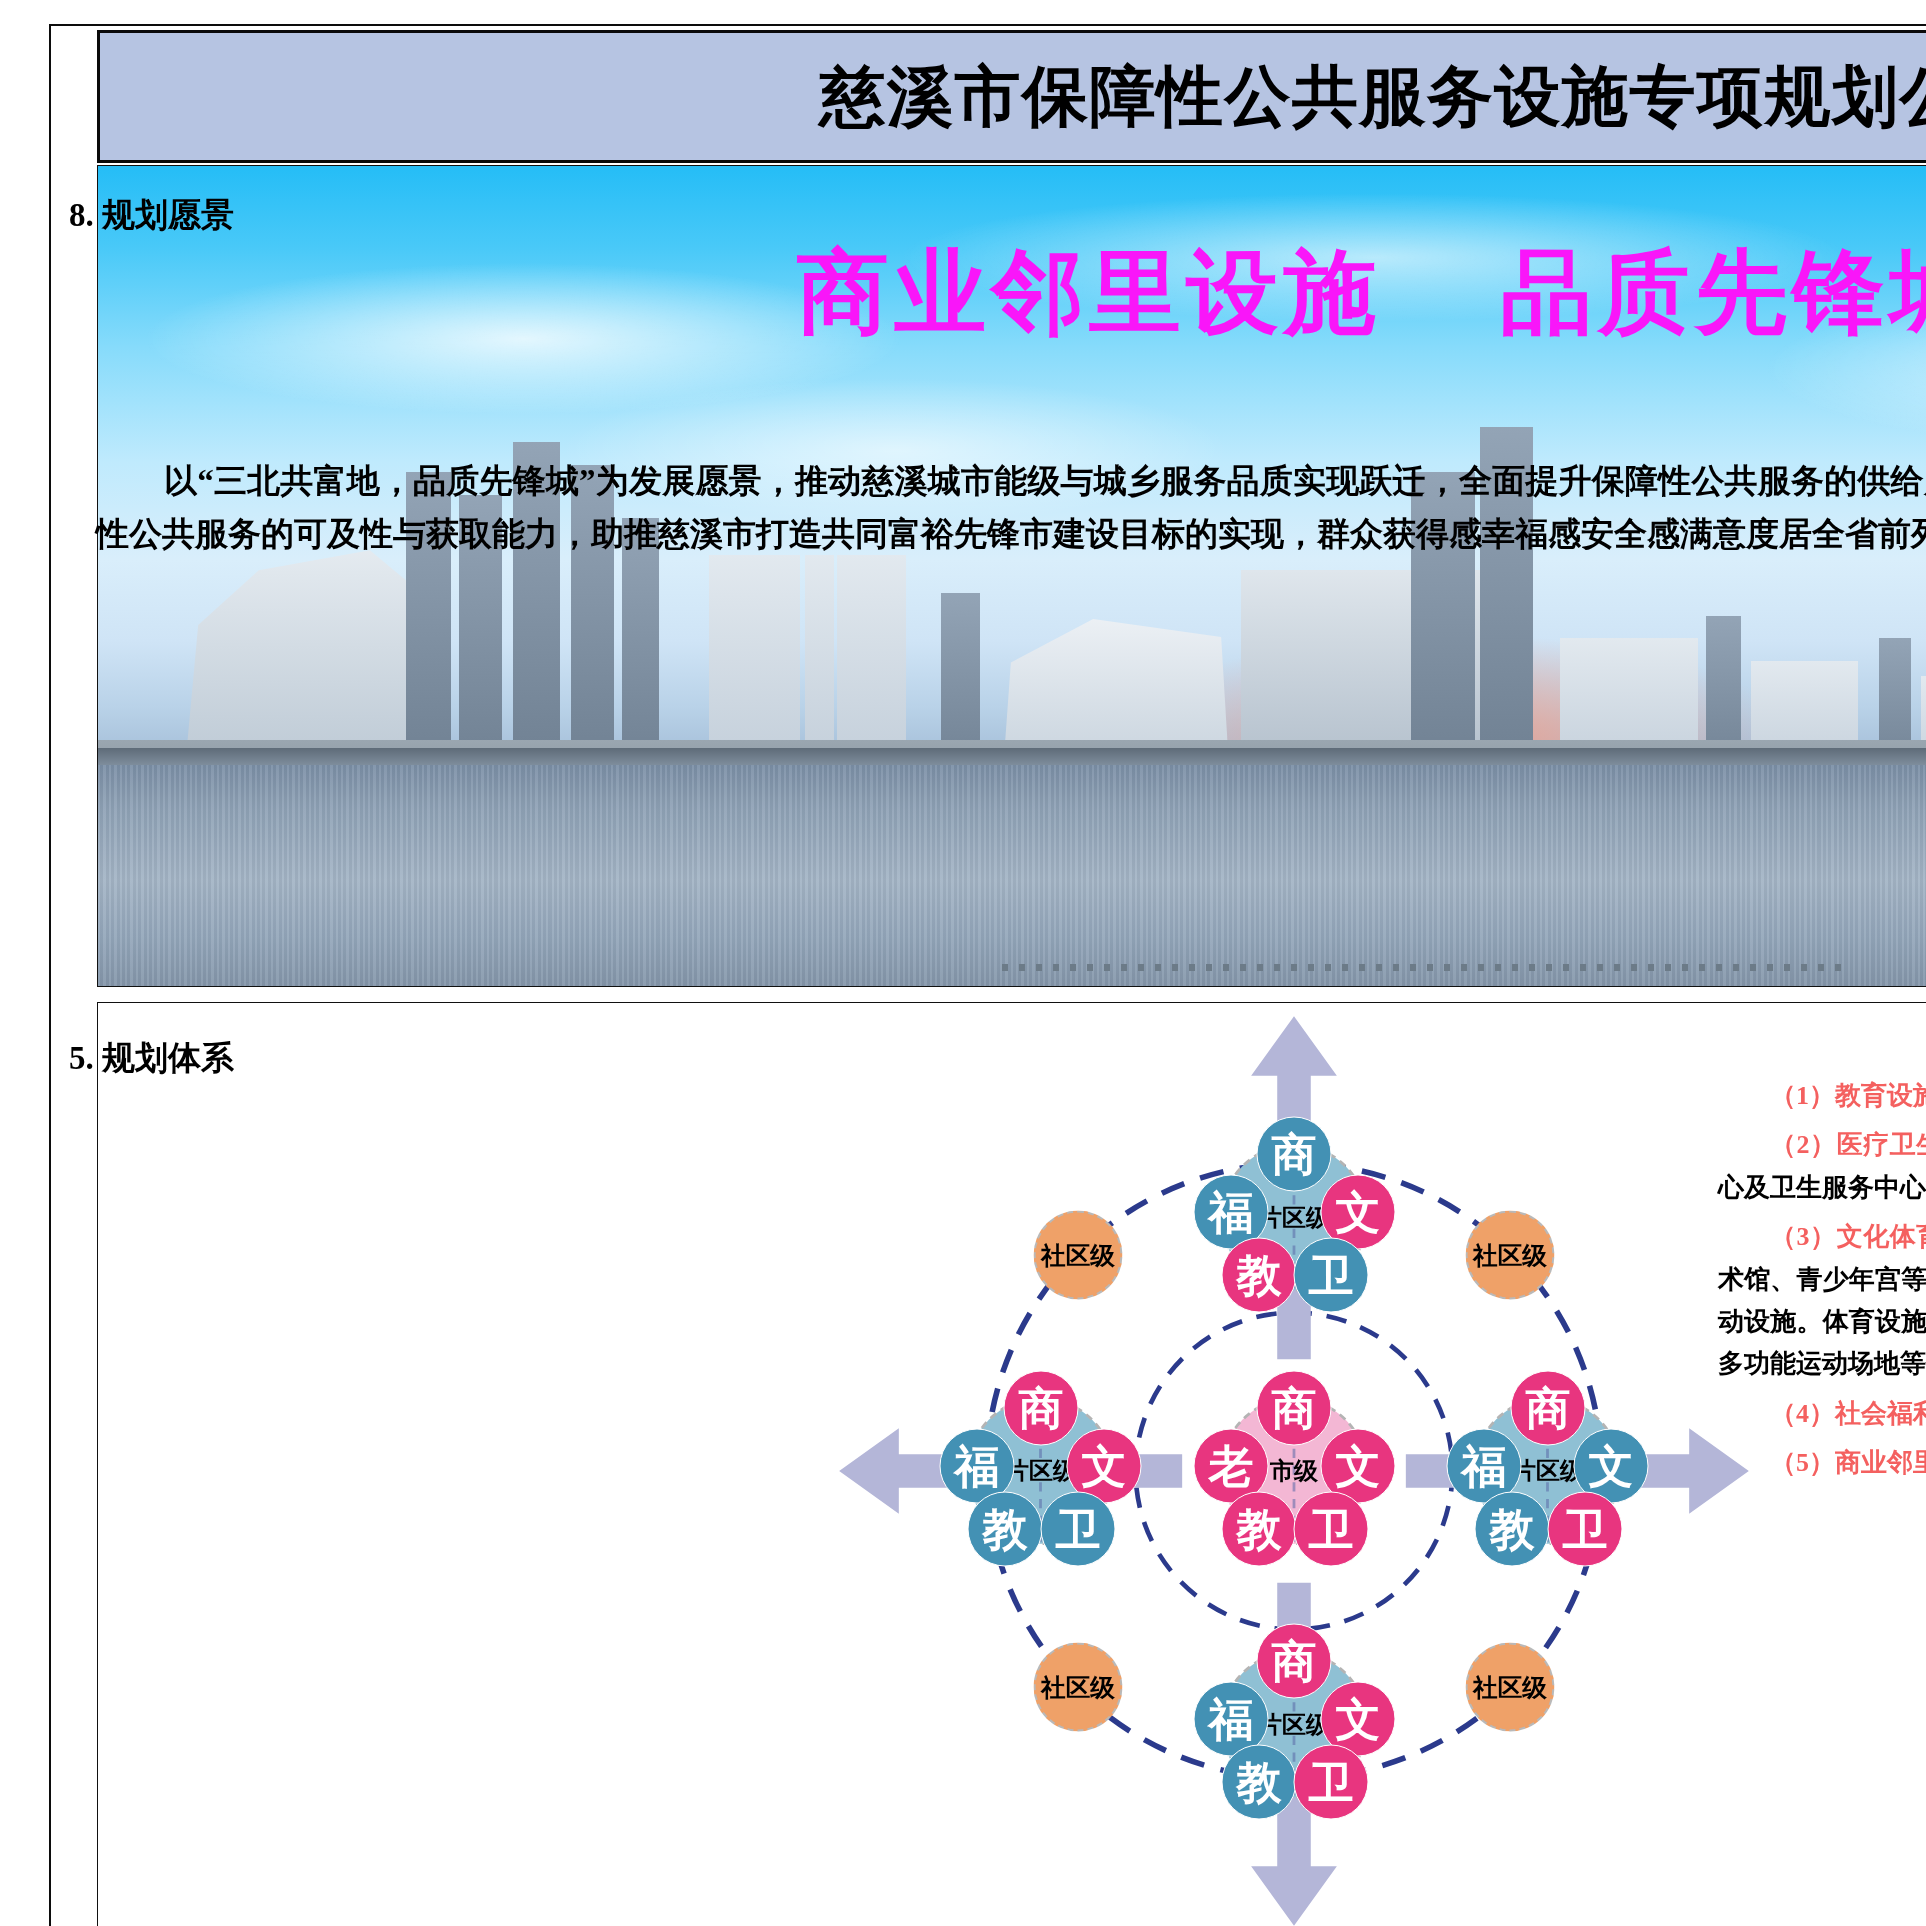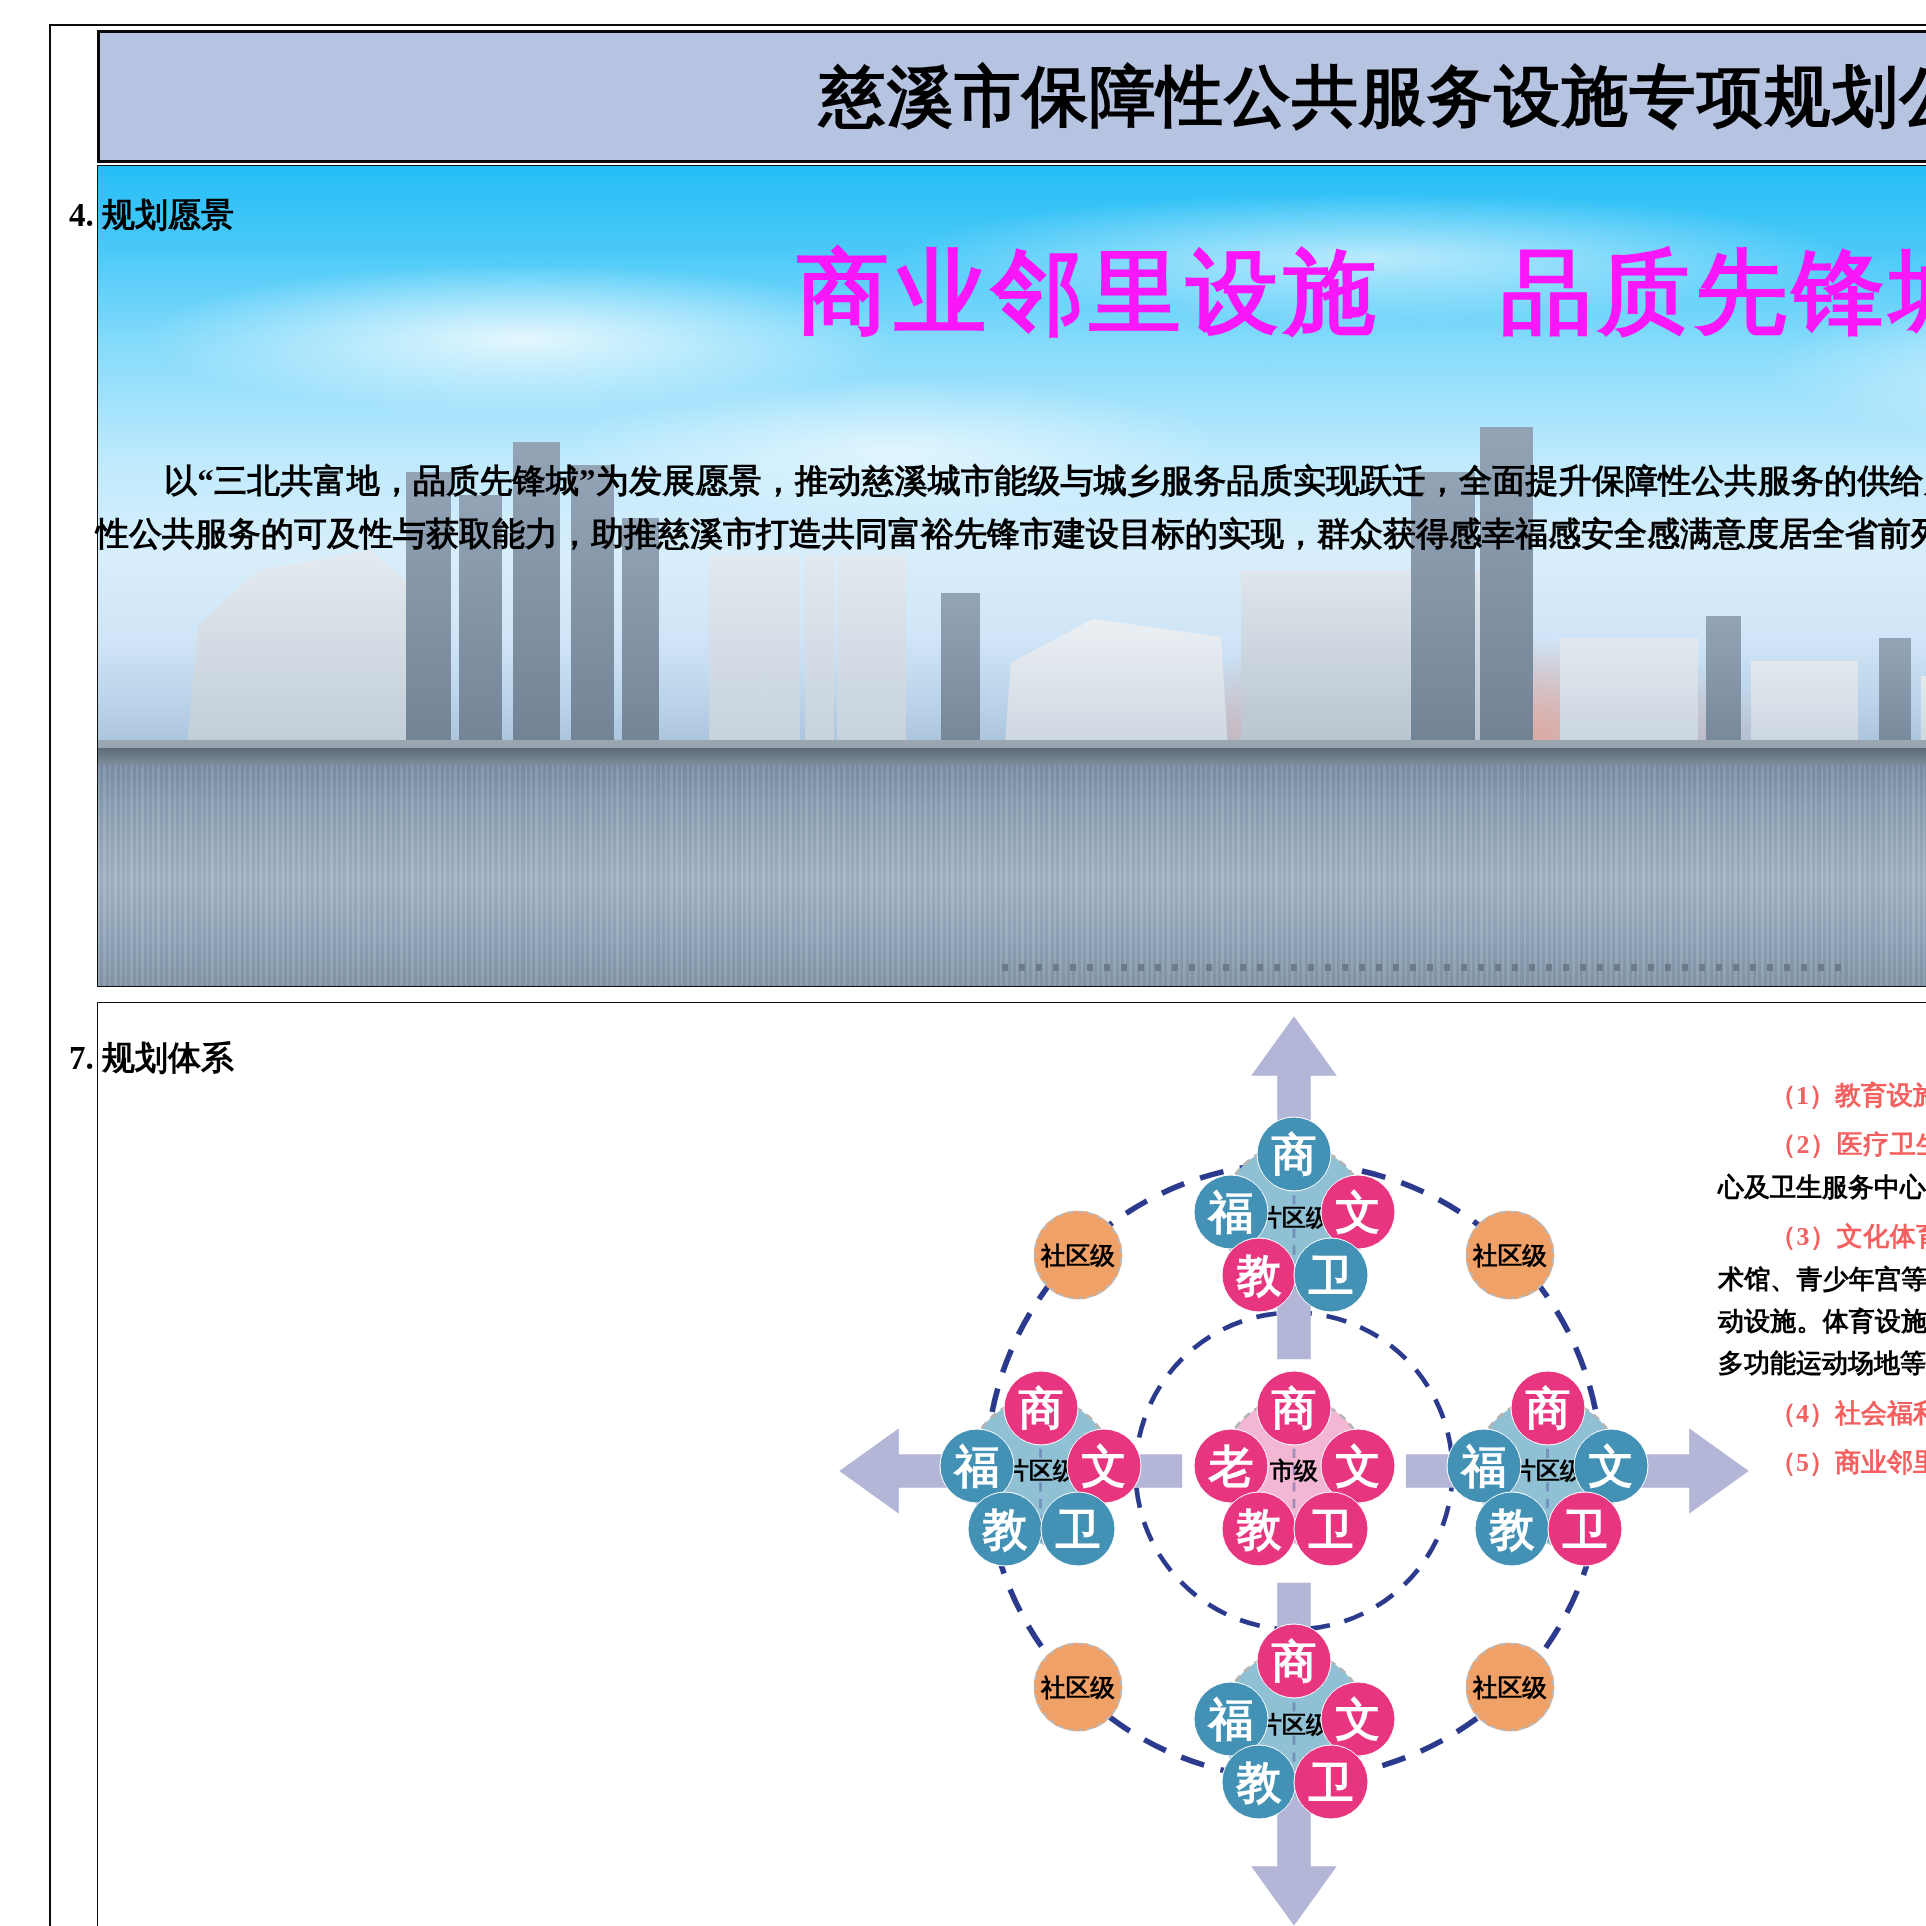--- a/index.html
+++ b/index.html
@@ -175,30 +175,30 @@
     </div>
 
     <div class="bank"></div>
     <div class="waterline"></div>
     <div class="water">
       <div class="refl"></div>
       <div class="buoys"></div>
     </div>
   </div>
 
-  <div class="sec-label" id="vision-label">4. 规划愿景</div>
+  <div class="sec-label" id="vision-label">8. 规划愿景</div>
 
   <div class="vision-title">
     <span>商业邻里设施</span><span class="gap"></span><span>品质先锋城</span>
   </div>
 
   <div class="vision-body">以“三北共富地，品质先锋城”为发展愿景，推动慈溪城市能级与城乡服务品质实现跃迁，全面提升保障性公共服务的供给质量，丰富保障性公共服务的内容体系，提高保障性公共服务的可及性与获取能力，助推慈溪市打造共同富裕先锋市建设目标的实现，群众获得感幸福感安全感满意度居全省前列。</div>
 
   <div class="system"></div>
-  <div class="sec-label" id="system-label">7. 规划体系</div>
+  <div class="sec-label" id="system-label">5. 规划体系</div>
 
   <div class="cat-list">
       <div class="cat-item"><span class="cat-head">（1）教育设施：</span></div>
       <div class="cat-item"><span class="cat-head">（2）医疗卫生设施：</span><span>包括市级及片区级（街道级）综合医院、专科医院、急救中心及卫生服务中心等医疗设施以及托育设施。</span></div>
       <div class="cat-item"><span class="cat-head">（3）文化体育设施：</span><span>文化设施包括市级的图书馆、博物馆、科技馆、音乐厅、美术馆、青少年宫等文化设施和片区级（街道级）的青少年活动中心、老年活动中心等活动设施。体育设施包括市级及片区级（街道级）的体育馆（场）、全民健身中心、大型多功能运动场地等体育设施。</span></div>
       <div class="cat-item"><span class="cat-head">（4）社会福利设施：</span></div>
       <div class="cat-item"><span class="cat-head">（5）商业邻里设施：</span></div>
     </div>
 
   <div class="diagram">

